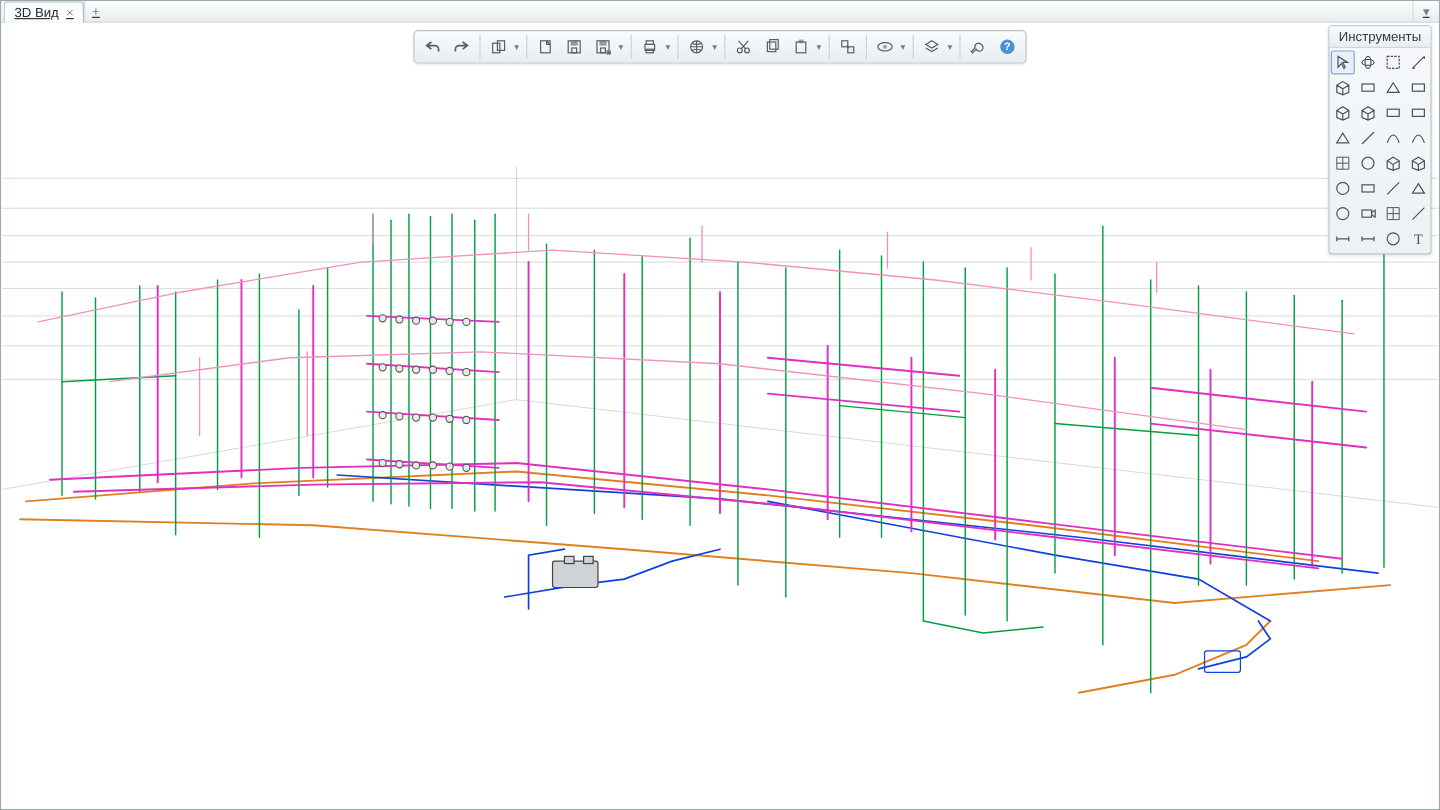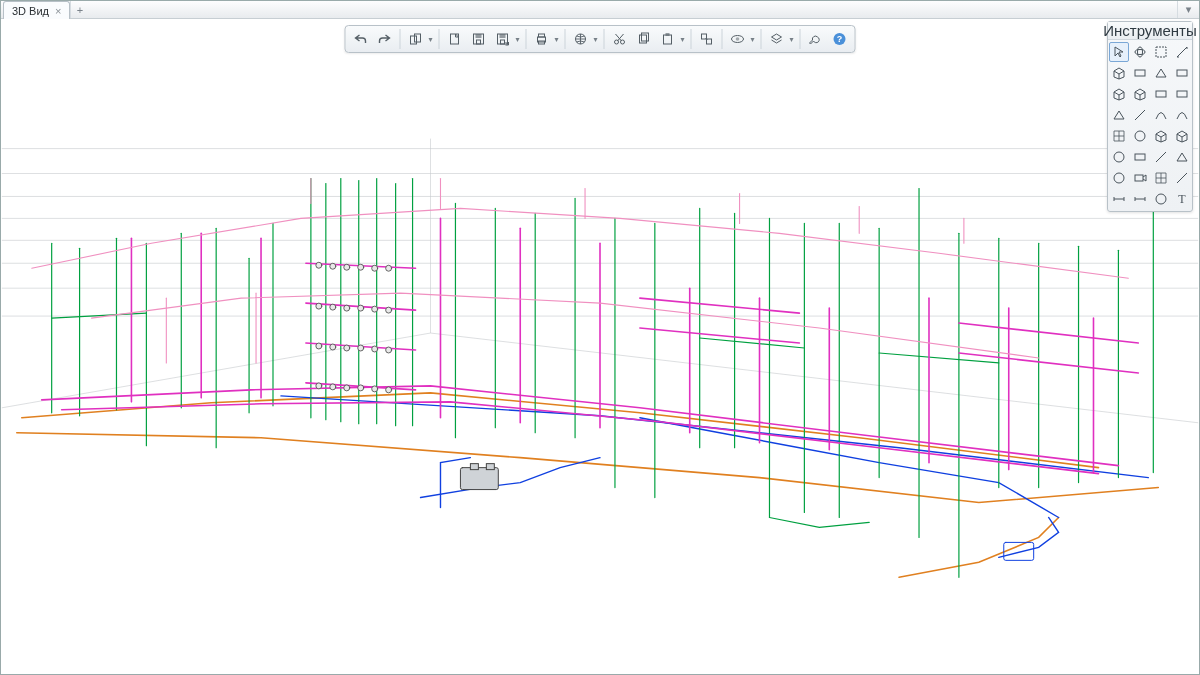--- a/index.html
+++ b/index.html
@@ -21,20 +21,21 @@
   }
   
   .tabstrip {
     position: absolute;
     top: 0; left: 0; right: 0;
     height: 18px;
     background: linear-gradient(#fdfdfe,#e8ebee);
     border-bottom: 1px solid #c7ced3;
     display: flex;
     align-items: stretch;
+    text-decoration: underline;
   }
   .tab {
     height: 18px;
     padding: 1px 8px 0 8px;
     background: #fafcfe;
     border: 1px solid #b7c0c7;
     border-bottom: none;
     border-radius: 3px 3px 0 0;
     display: flex;
     align-items: center;
@@ -100,21 +101,21 @@
     right: 6px;
     width: 86px;
     background: linear-gradient(#f6f8fa,#eef1f4);
     border:1px solid #b8c1c8;
     border-radius:3px;
     box-shadow: 0 1px 3px rgba(0,0,0,.12);
   }
   .palette-title{
     height:18px;
     display:flex;align-items:center;justify-content:center;
-    font-size:15px;
+    font-size:11px;
     color:#2f3a42;
     border-bottom:1px solid #cfd6dc;
     background:linear-gradient(#f9fbfc,#e9edf1);
   }
   .palette-grid{
     display:grid;
     grid-template-columns: repeat(4, 20px);
     gap: 1px;
     padding: 2px;
     justify-content:center;

